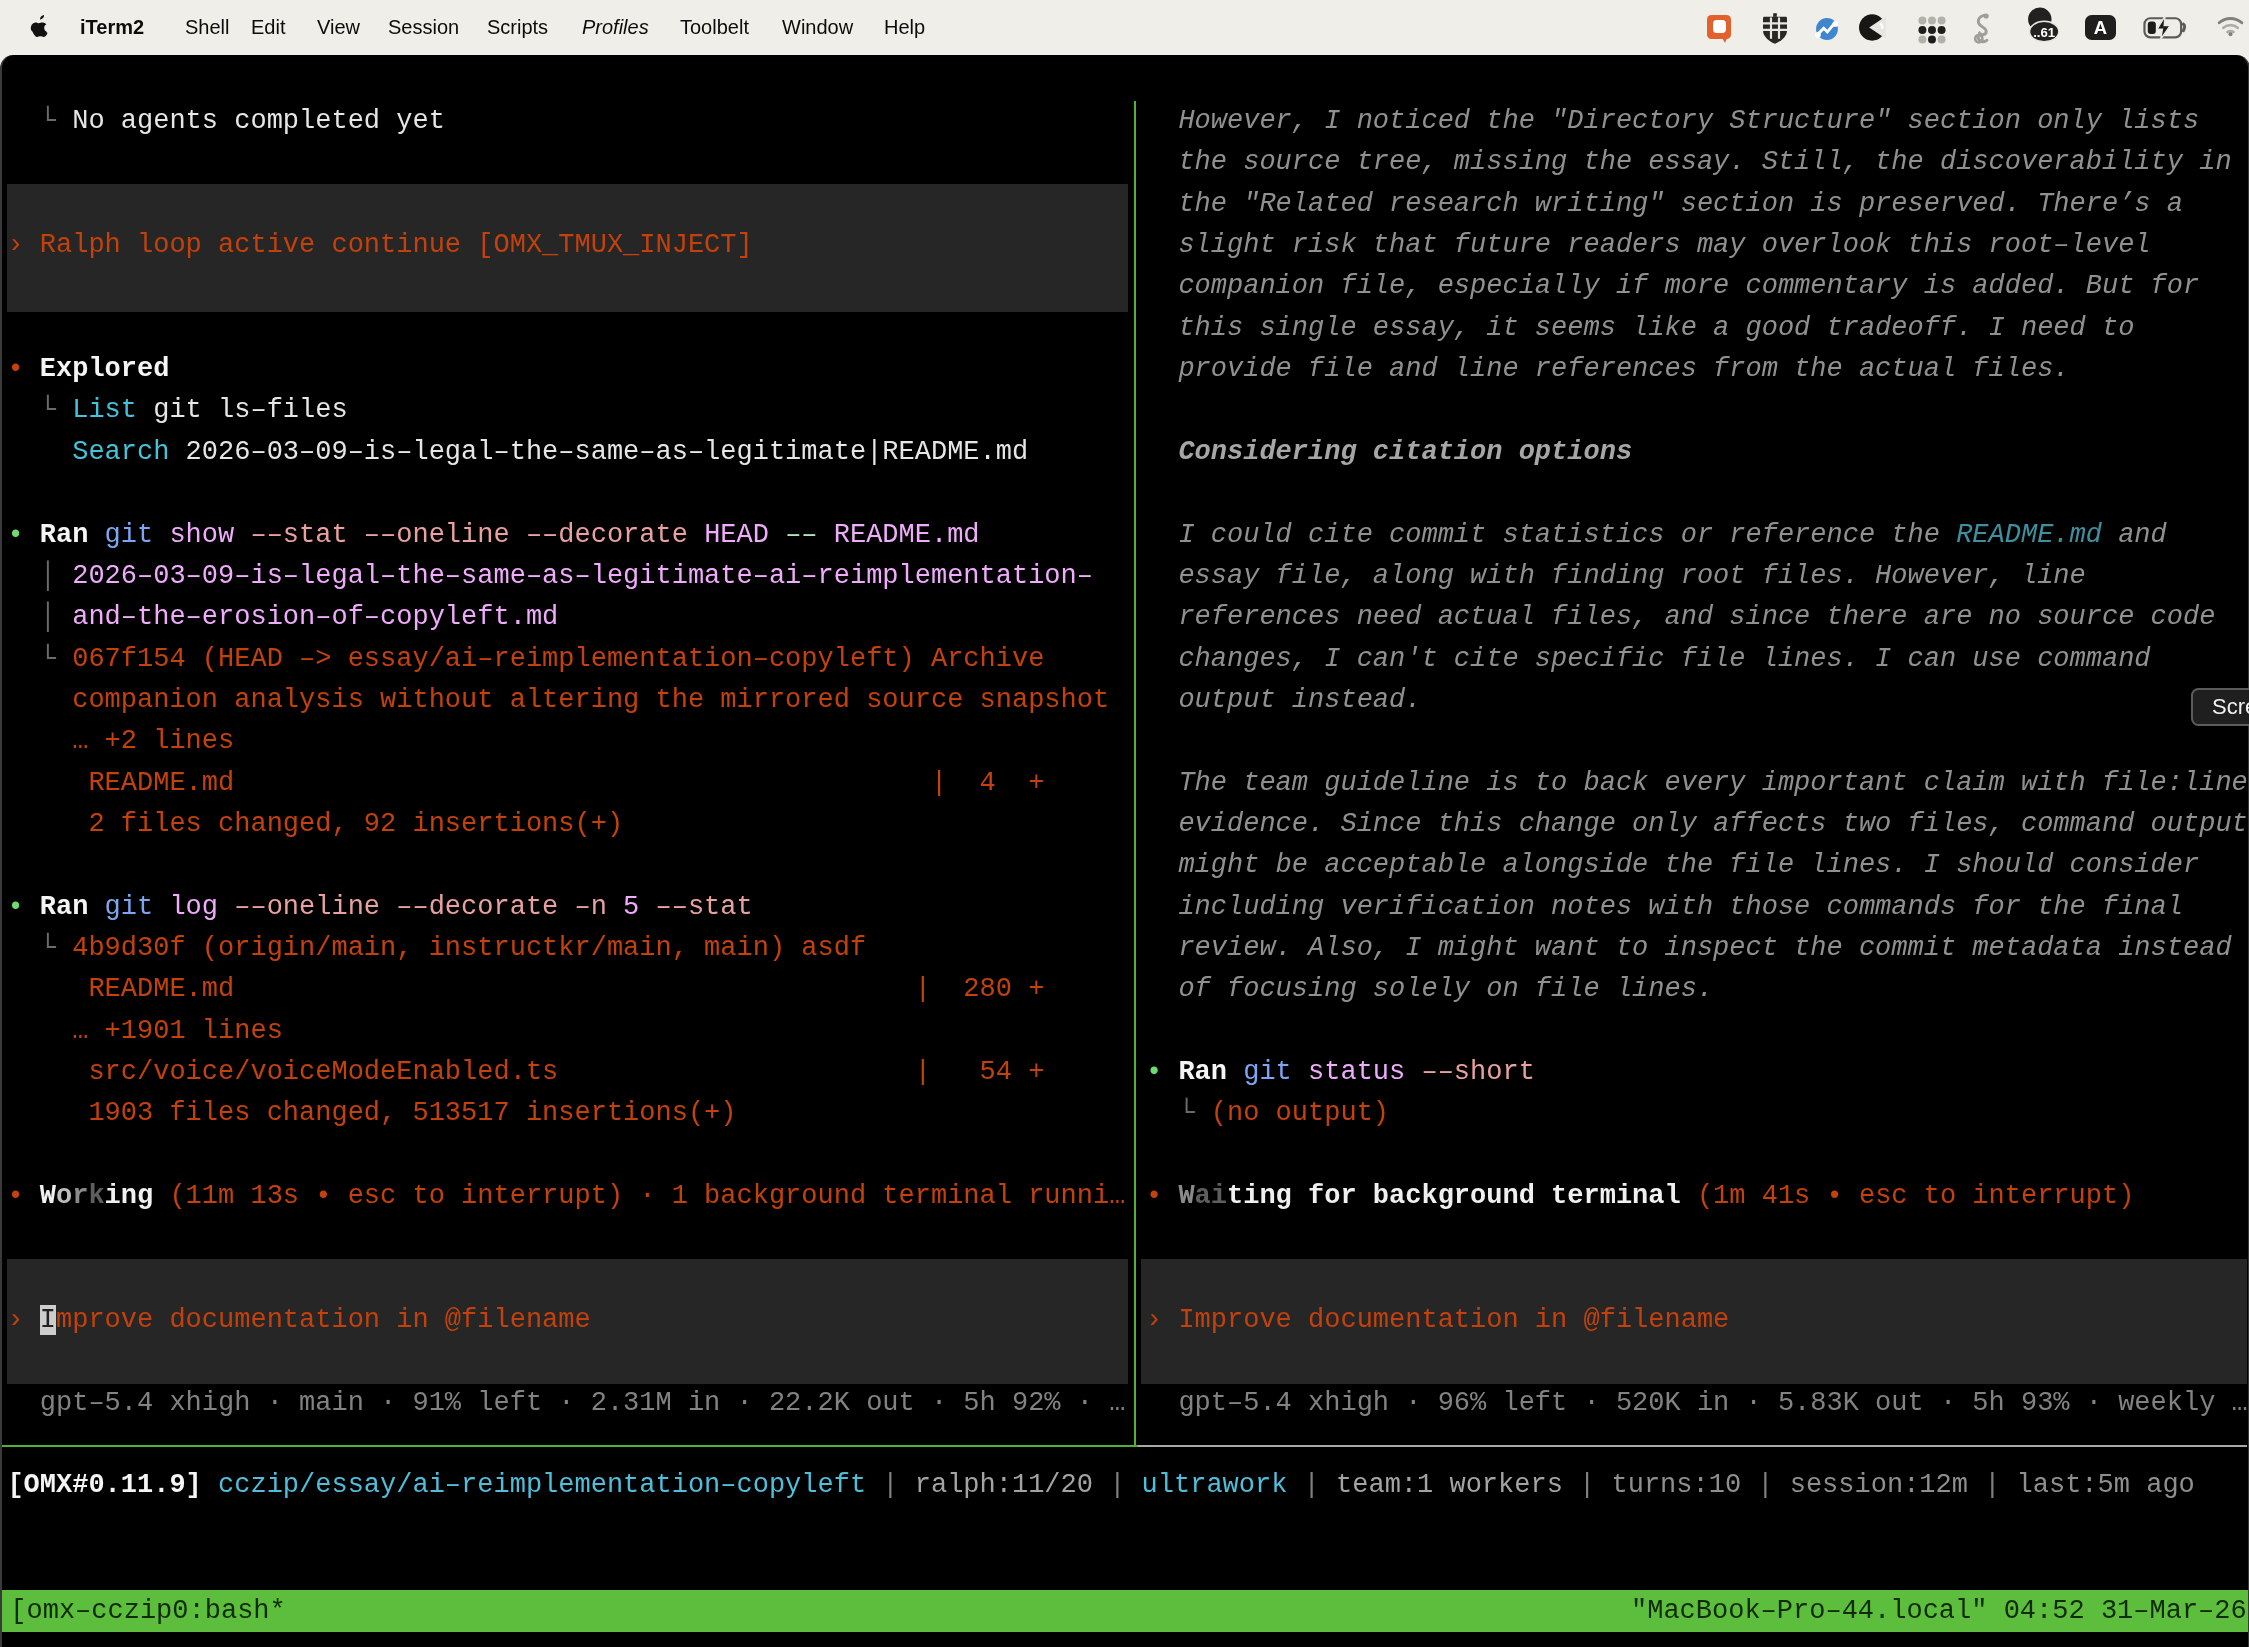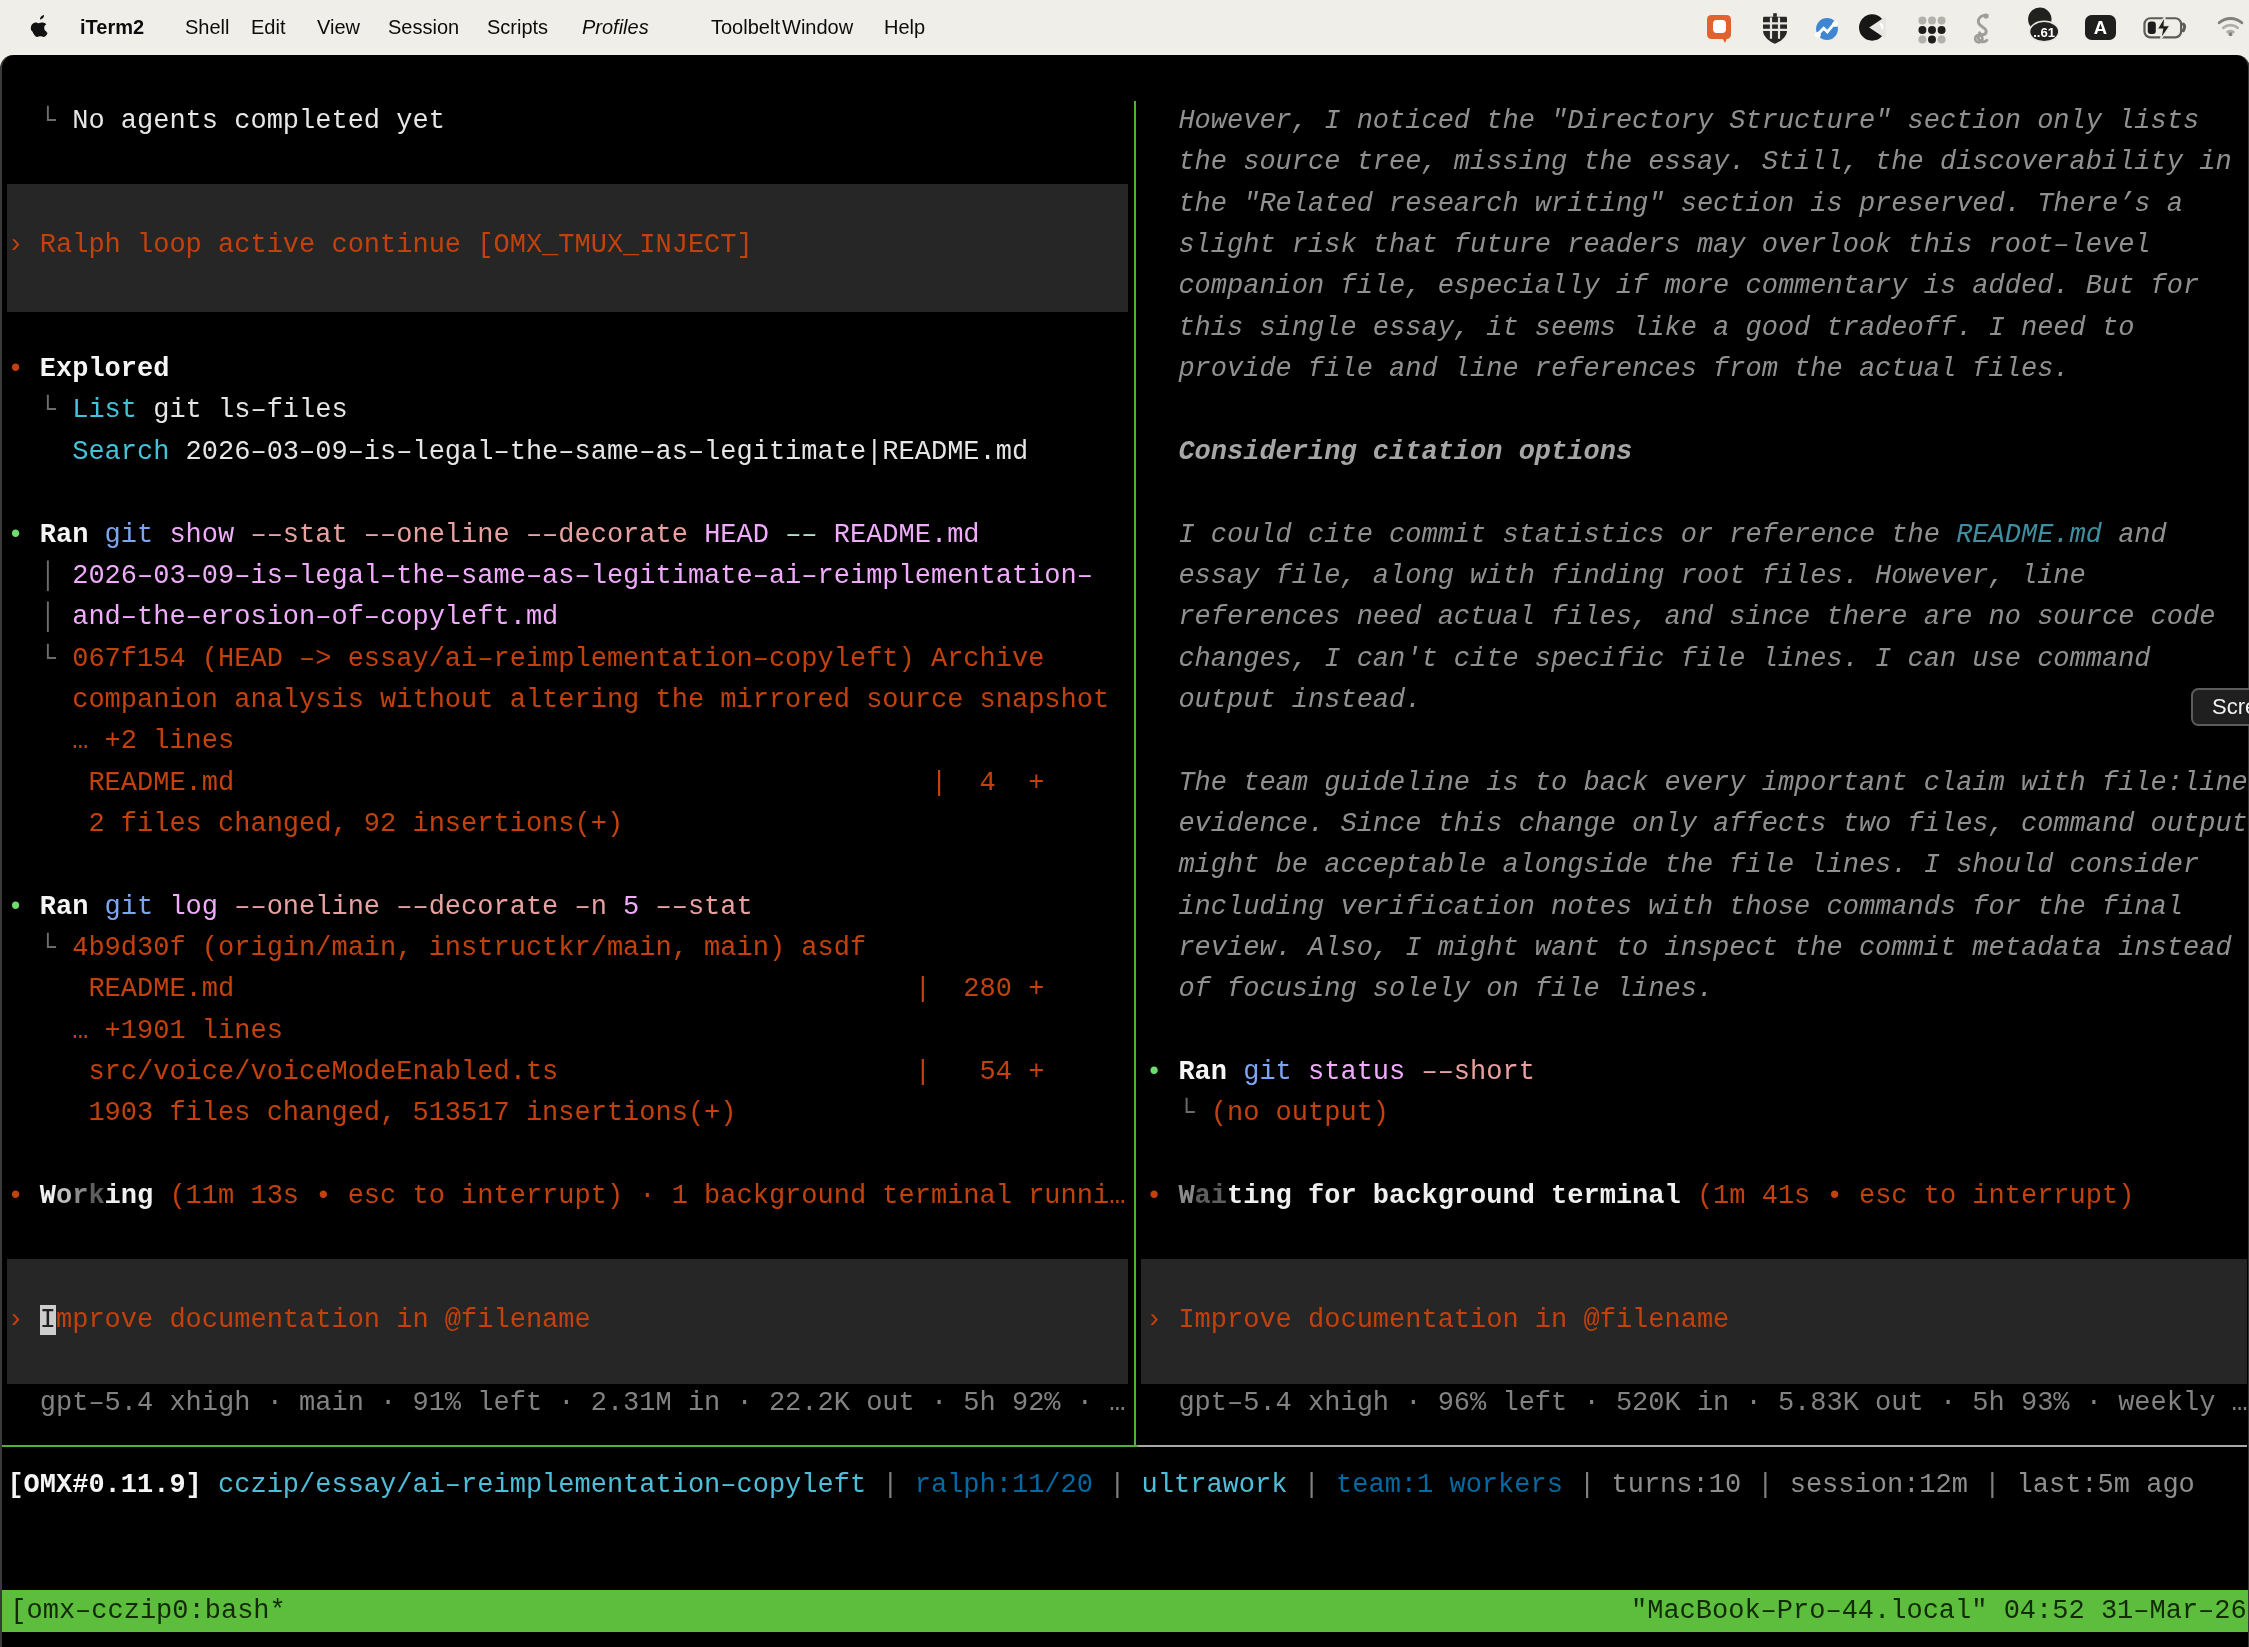--- a/index.html
+++ b/index.html
@@ -10,37 +10,37 @@
 .tl{position:absolute;top:13.3px;width:17px;height:17px;border-radius:50%}
 .title{position:absolute;left:0;top:0;width:100%;height:45px;line-height:45px;text-align:center;font-family:"Liberation Sans",sans-serif;font-size:20.7px;font-weight:bold;color:#b2b2b2;text-indent:7.4px}
 .hotkey{position:absolute;right:7.4px;top:0;height:45px;line-height:45px;color:#9b9b9b;font-family:"Liberation Sans",sans-serif;font-size:20px;font-weight:bold}
 .t{position:absolute;font-family:"Liberation Mono",monospace;font-size:27px;line-height:41px;height:41px;white-space:pre;color:#e6e6e6}
 .w{color:#e6e6e6} .b{color:#f5f5f5;font-weight:bold} .bb{font-weight:bold}
 .g{color:#c2410c} .dim{color:#6b6b6b} .st{color:#828282}
 .cy{color:#43c3d8} .bl{color:#7da6f2} .lv{color:#f0abfc} .pk{color:#e9a0a0} .mint{color:#abe3c3} .gn{color:#6fdb6f}
 .it{color:#909090;font-style:italic} .itc{color:#3f8fa0;font-style:italic} .bi{color:#a6a6a6;font-style:italic;font-weight:bold}
 .sh1{color:#f0f0f0} .sh2{color:#bdbdbd} .sh3{color:#8a8a8a} .sh4{color:#5e5e5e}
 .cur{background:#cdcdcd;color:#222}
-.ocy{color:#4fbedb} .ogn{color:#0369a1} .osep{color:#7f7f7f} .ogr{color:#8e8e8e}
+.ocy{color:#4fbedb} .ogn{color:#a3a3a3} .osep{color:#7f7f7f} .ogr{color:#8e8e8e}
 .box{position:absolute;background:#262626}
 .vline{position:absolute;left:1134px;top:101px;width:2.2px;height:1346px;background:#52b038}
 .hline{position:absolute;left:2.2px;top:1445px;width:1136px;height:2.2px;background:#52b038}
 .hline2{position:absolute;left:1138px;top:1445px;width:1109px;height:2.2px;background:#a8a8a8}
 .tmux{position:absolute;left:2.2px;top:1590px;width:2246px;height:42px;background:#5cbe3c}
 .scre{position:absolute;left:2191px;top:688px;width:81px;height:38px;background:#1f1f1f;border:2.2px solid #5c5c5c;border-radius:7.4px;color:#f2f2f2;font-family:"Liberation Sans",sans-serif;font-size:22px;line-height:33px;padding-left:19px}
 </style></head><body>
 <div class="menubar">
     <div class="mi" style="left:80px;font-weight:bold">iTerm2</div>
     <div class="mi" style="left:177px;margin-left:8px;">Shell</div>
     <div class="mi" style="left:251px;">Edit</div>
     <div class="mi" style="left:317px;">View</div>
     <div class="mi" style="left:388px;">Session</div>
     <div class="mi" style="left:487px;">Scripts</div>
     <div class="mi" style="left:582px;font-style:italic;">Profiles</div>
-    <div class="mi" style="left:680px;margin-left:31px;">Toolbelt</div>
+    <div class="mi" style="left:680px;">Toolbelt</div>
     <div class="mi" style="left:782px;">Window</div>
     <div class="mi" style="left:884px;">Help</div>
     <svg style="position:absolute;left:30px;top:14px" width="20" height="24" viewBox="0 0 170 195">
       <path fill="#111" d="M150.37 155.25c-2.45 5.66-5.35 10.87-8.71 15.66-4.58 6.53-8.33 11.05-11.22 13.56-4.48 4.12-9.28 6.23-14.42 6.35-3.69 0-8.14-1.05-13.32-3.18-5.2-2.12-9.97-3.17-14.34-3.17-4.58 0-9.49 1.05-14.75 3.17-5.26 2.13-9.5 3.24-12.74 3.35-4.93.21-9.84-1.96-14.75-6.52-3.13-2.73-7.04-7.41-11.73-14.04-5.03-7.08-9.17-15.29-12.41-24.65C8.51 135.67 6.77 125.88 6.77 116.4c0-10.86 2.35-20.22 7.04-28.07 3.69-6.3 8.61-11.28 14.76-14.93s12.79-5.51 19.95-5.63c3.91 0 9.05 1.21 15.43 3.59 6.36 2.39 10.45 3.6 12.24 3.6 1.34 0 5.88-1.42 13.57-4.24 7.28-2.62 13.42-3.7 18.45-3.28 13.63 1.1 23.87 6.47 30.68 16.15-12.19 7.39-18.22 17.73-18.1 31 .11 10.34 3.86 18.94 11.23 25.77 3.34 3.17 7.07 5.62 11.22 7.36-.9 2.61-1.85 5.11-2.86 7.51zM119.11 7.24c0 8.1-2.96 15.67-8.86 22.67-7.12 8.32-15.73 13.13-25.07 12.38a25.22 25.22 0 0 1-.19-3.07c0-7.78 3.39-16.1 9.4-22.91 3-3.45 6.82-6.31 11.45-8.6 4.62-2.25 8.99-3.5 13.1-3.74.12 1.08.17 2.17.17 3.27z"></path>
     </svg>
     <div style="position:absolute;left:1707px;top:14.8px;width:23.6px;height:24px;background:#e2622f;border-radius:4.4px"></div>
     <div style="position:absolute;left:1713px;top:20px;width:13.3px;height:13.3px;background:#fff;border-radius:3.7px"></div>
     <div style="position:absolute;left:1721px;top:36px;width:0;height:0;border-left:4.4px solid transparent;border-right:3px solid transparent;border-top:7.4px solid #e2622f"></div>
     <svg style="position:absolute;left:1763px;top:13.3px" width="24" height="31" viewBox="0 0 33 42">
       <path fill="#282826" d="M14 0h5v5h-5z"></path>

